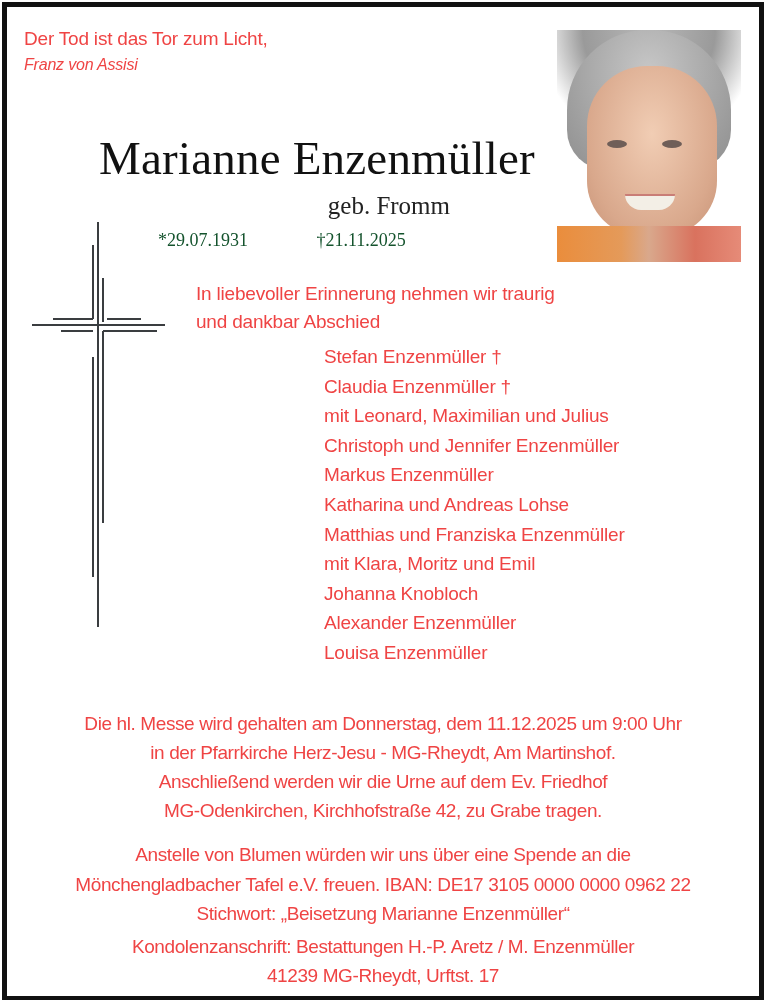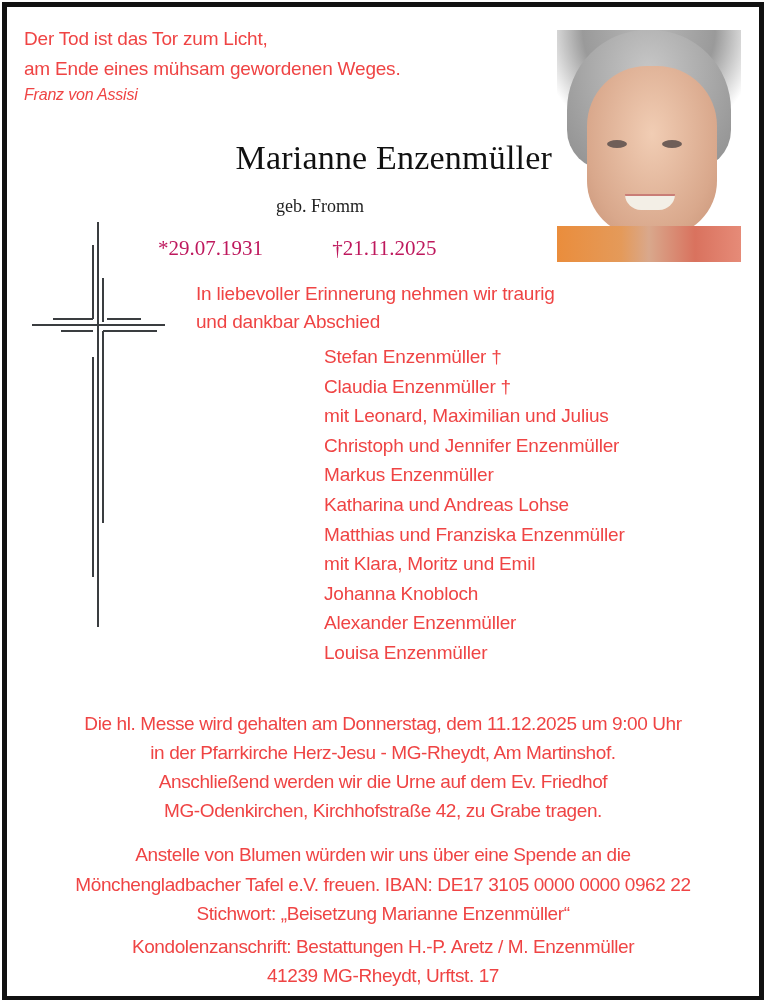--- a/index.html
+++ b/index.html
@@ -7,23 +7,23 @@
     .frame {
       position: absolute; left: 2px; top: 2px; width: 752px; height: 989px;
       border: 5px solid #111111; background: #ffffff; box-sizing: content-box;
     }
     .sans { font-family: "Liberation Sans", "DejaVu Sans", sans-serif; color: #ef4444; }
     .serif { font-family: "Liberation Serif", "DejaVu Serif", serif; color: #111111; }
 
     .quote { position: absolute; left: 24px; top: 24px; font-size: 19px; line-height: 30px; letter-spacing: -0.2px; }
     .quote .author { font-style: italic; font-size: 16px; line-height: 22px; }
 
-    .name { position: absolute; left: 82px; top: 130px; width: 470px; text-align: right; font-size: 34px; line-height: 56px; letter-spacing: 0.2px; }
-    .maiden { position: absolute; left: 190px; top: 192px; width: 260px; text-align: center; font-size: 18px; line-height: 28px; color: #222; }
-    .dates { position: absolute; left: 158px; top: 235px; font-size: 21px; line-height: 26px; color: #be185d; }
+    .name { position: absolute; left: 82px; top: 130px; width: 470px; text-align: center; font-size: 47px; line-height: 56px; letter-spacing: 0.2px; }
+    .maiden { position: absolute; left: 190px; top: 192px; width: 260px; text-align: right; font-size: 25px; line-height: 28px; color: #222; }
+    .dates { position: absolute; left: 158px; top: 227px; font-size: 18px; line-height: 26px; color: #14532d; }
     .dates span { display: inline-block; }
     .dates .death { margin-left: 64px; }
 
     .photo {
       position: absolute; left: 557px; top: 30px; width: 184px; height: 232px;
       background: radial-gradient(ellipse 60% 50% at 50% 0%, #b8b8b8 0%, #9a9a9a 60%, rgba(255,255,255,0) 100%), #ffffff;
       overflow: hidden;
     }
     .photo .hair { position: absolute; left: 10px; top: 0px; width: 164px; height: 140px; border-radius: 80px 80px 40px 40px; background: radial-gradient(ellipse at 50% 30%, #c7c7c7, #8e8e8e); }
     .photo .face { position: absolute; left: 30px; top: 36px; width: 130px; height: 170px; border-radius: 60px 60px 55px 55px; background: radial-gradient(ellipse at 50% 40%, #f1cdb4 0%, #d9a88c 70%, #c89478 100%); }
@@ -42,21 +42,20 @@
     .donation { top: 840px; line-height: 29.5px; }
     .donation .condolence { margin-top: 3px; }
   </style>
 </head>
 <body>
 
 <div class="frame"></div>
 
 <div class="quote sans">
   <div>Der Tod ist das Tor zum Licht,</div>
-  <div>am Ende eines mühsam gewordenen Weges.</div>
   <div class="author">Franz von Assisi</div>
 </div>
 
 <div class="name serif">Marianne Enzenmüller</div>
 <div class="maiden serif">geb. Fromm</div>
 <div class="dates serif">
   <span>*29.07.1931</span>
   <span class="death">†21.11.2025</span>
 </div>
 

